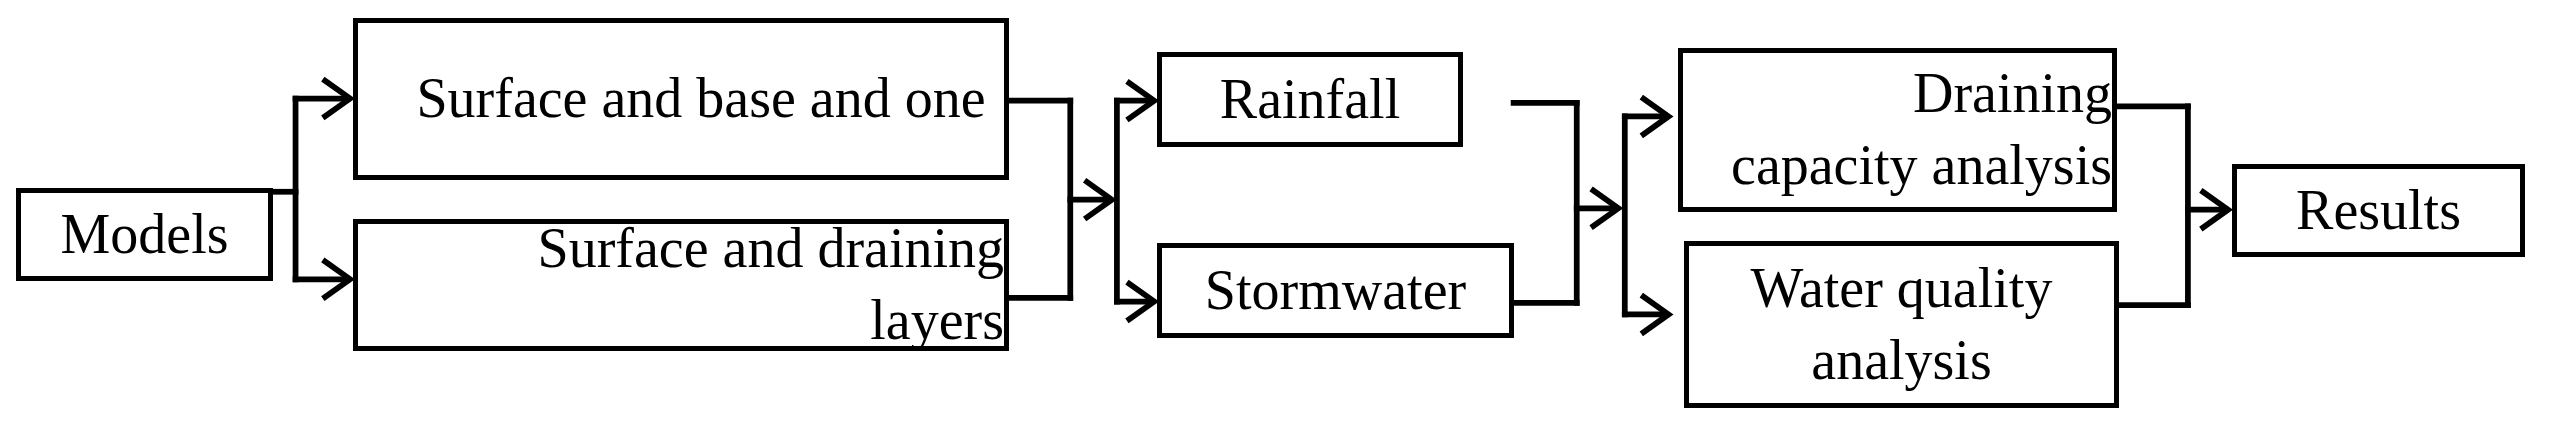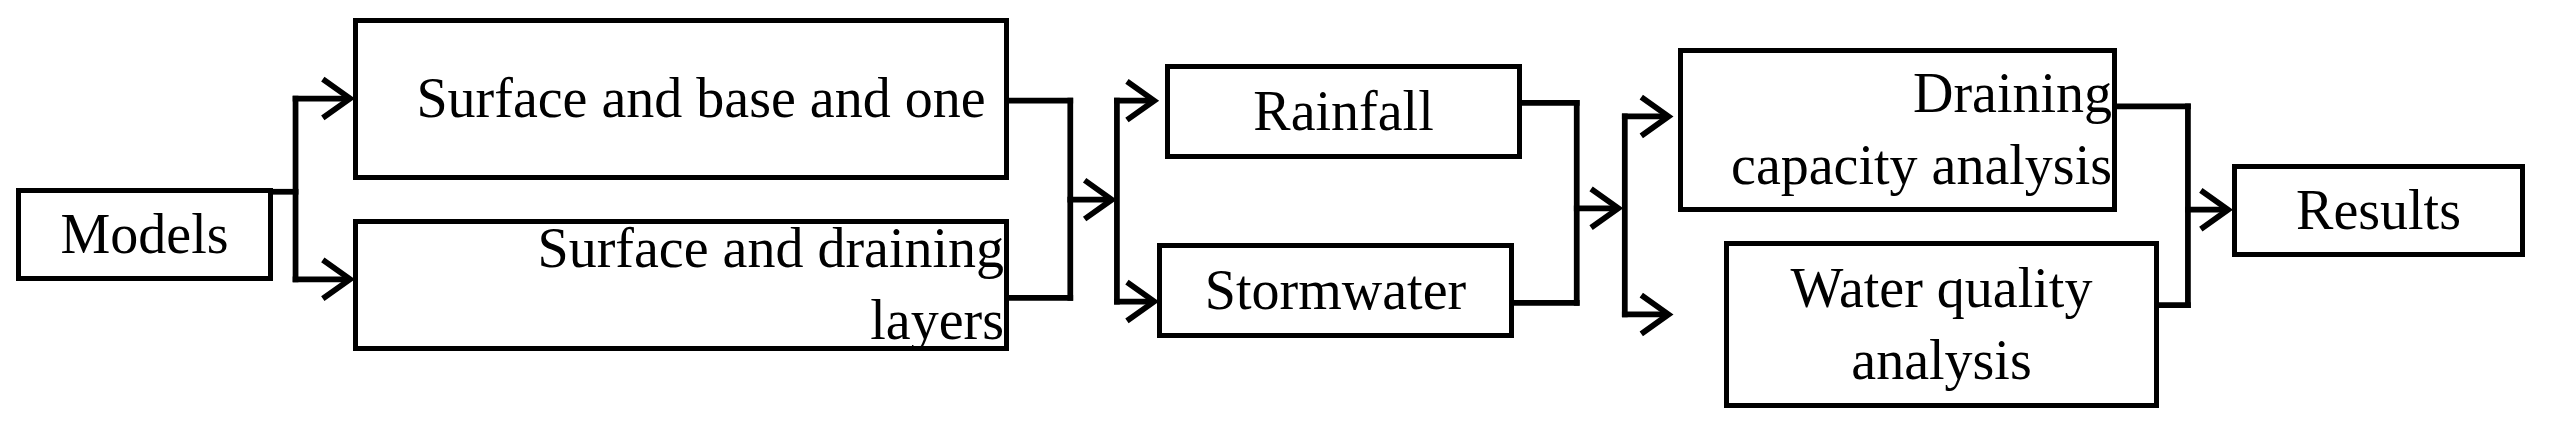--- a/index.html
+++ b/index.html
@@ -35,24 +35,24 @@
     align-items: center;
     justify-content: center;
     text-align: center;
     font-size: 56px;
     line-height: 1.28;
     white-space: nowrap;
   }
   .n-models   { left: 16px;   top: 146px; width: 257px; height: 93px; margin-top: 42px; }
   .n-sbo      { left: 353px;  top: 18px;  width: 656px; height: 162px; padding-left: 40px; }
   .n-sd       { left: 353px;  top: 219px; width: 656px; height: 132px; align-items: flex-end; }
-  .n-rain     { left: 1157px; top: 64px;  width: 357px; height: 95px; margin-left: 8px; }
+  .n-rain     { left: 1157px; top: 52px;  width: 306px; height: 95px; }
   .n-storm    { left: 1157px; top: 243px; width: 357px; height: 95px; }
   .n-dca      { left: 1678px; top: 48px;  width: 439px; height: 164px; align-items: flex-end; }
-  .n-wqa      { left: 1684px; top: 241px; width: 435px; height: 167px; margin-left: 40px; }
+  .n-wqa      { left: 1684px; top: 241px; width: 435px; height: 167px; }
   .n-results  { left: 2232px; top: 164px; width: 293px; height: 93px; }
 </style>
 </head>
 <body>
 
 <div class="canvas">
 
   <svg class="edges" viewBox="0 0 3591 596" xmlns="http://www.w3.org/2000/svg">
 
     <g>

